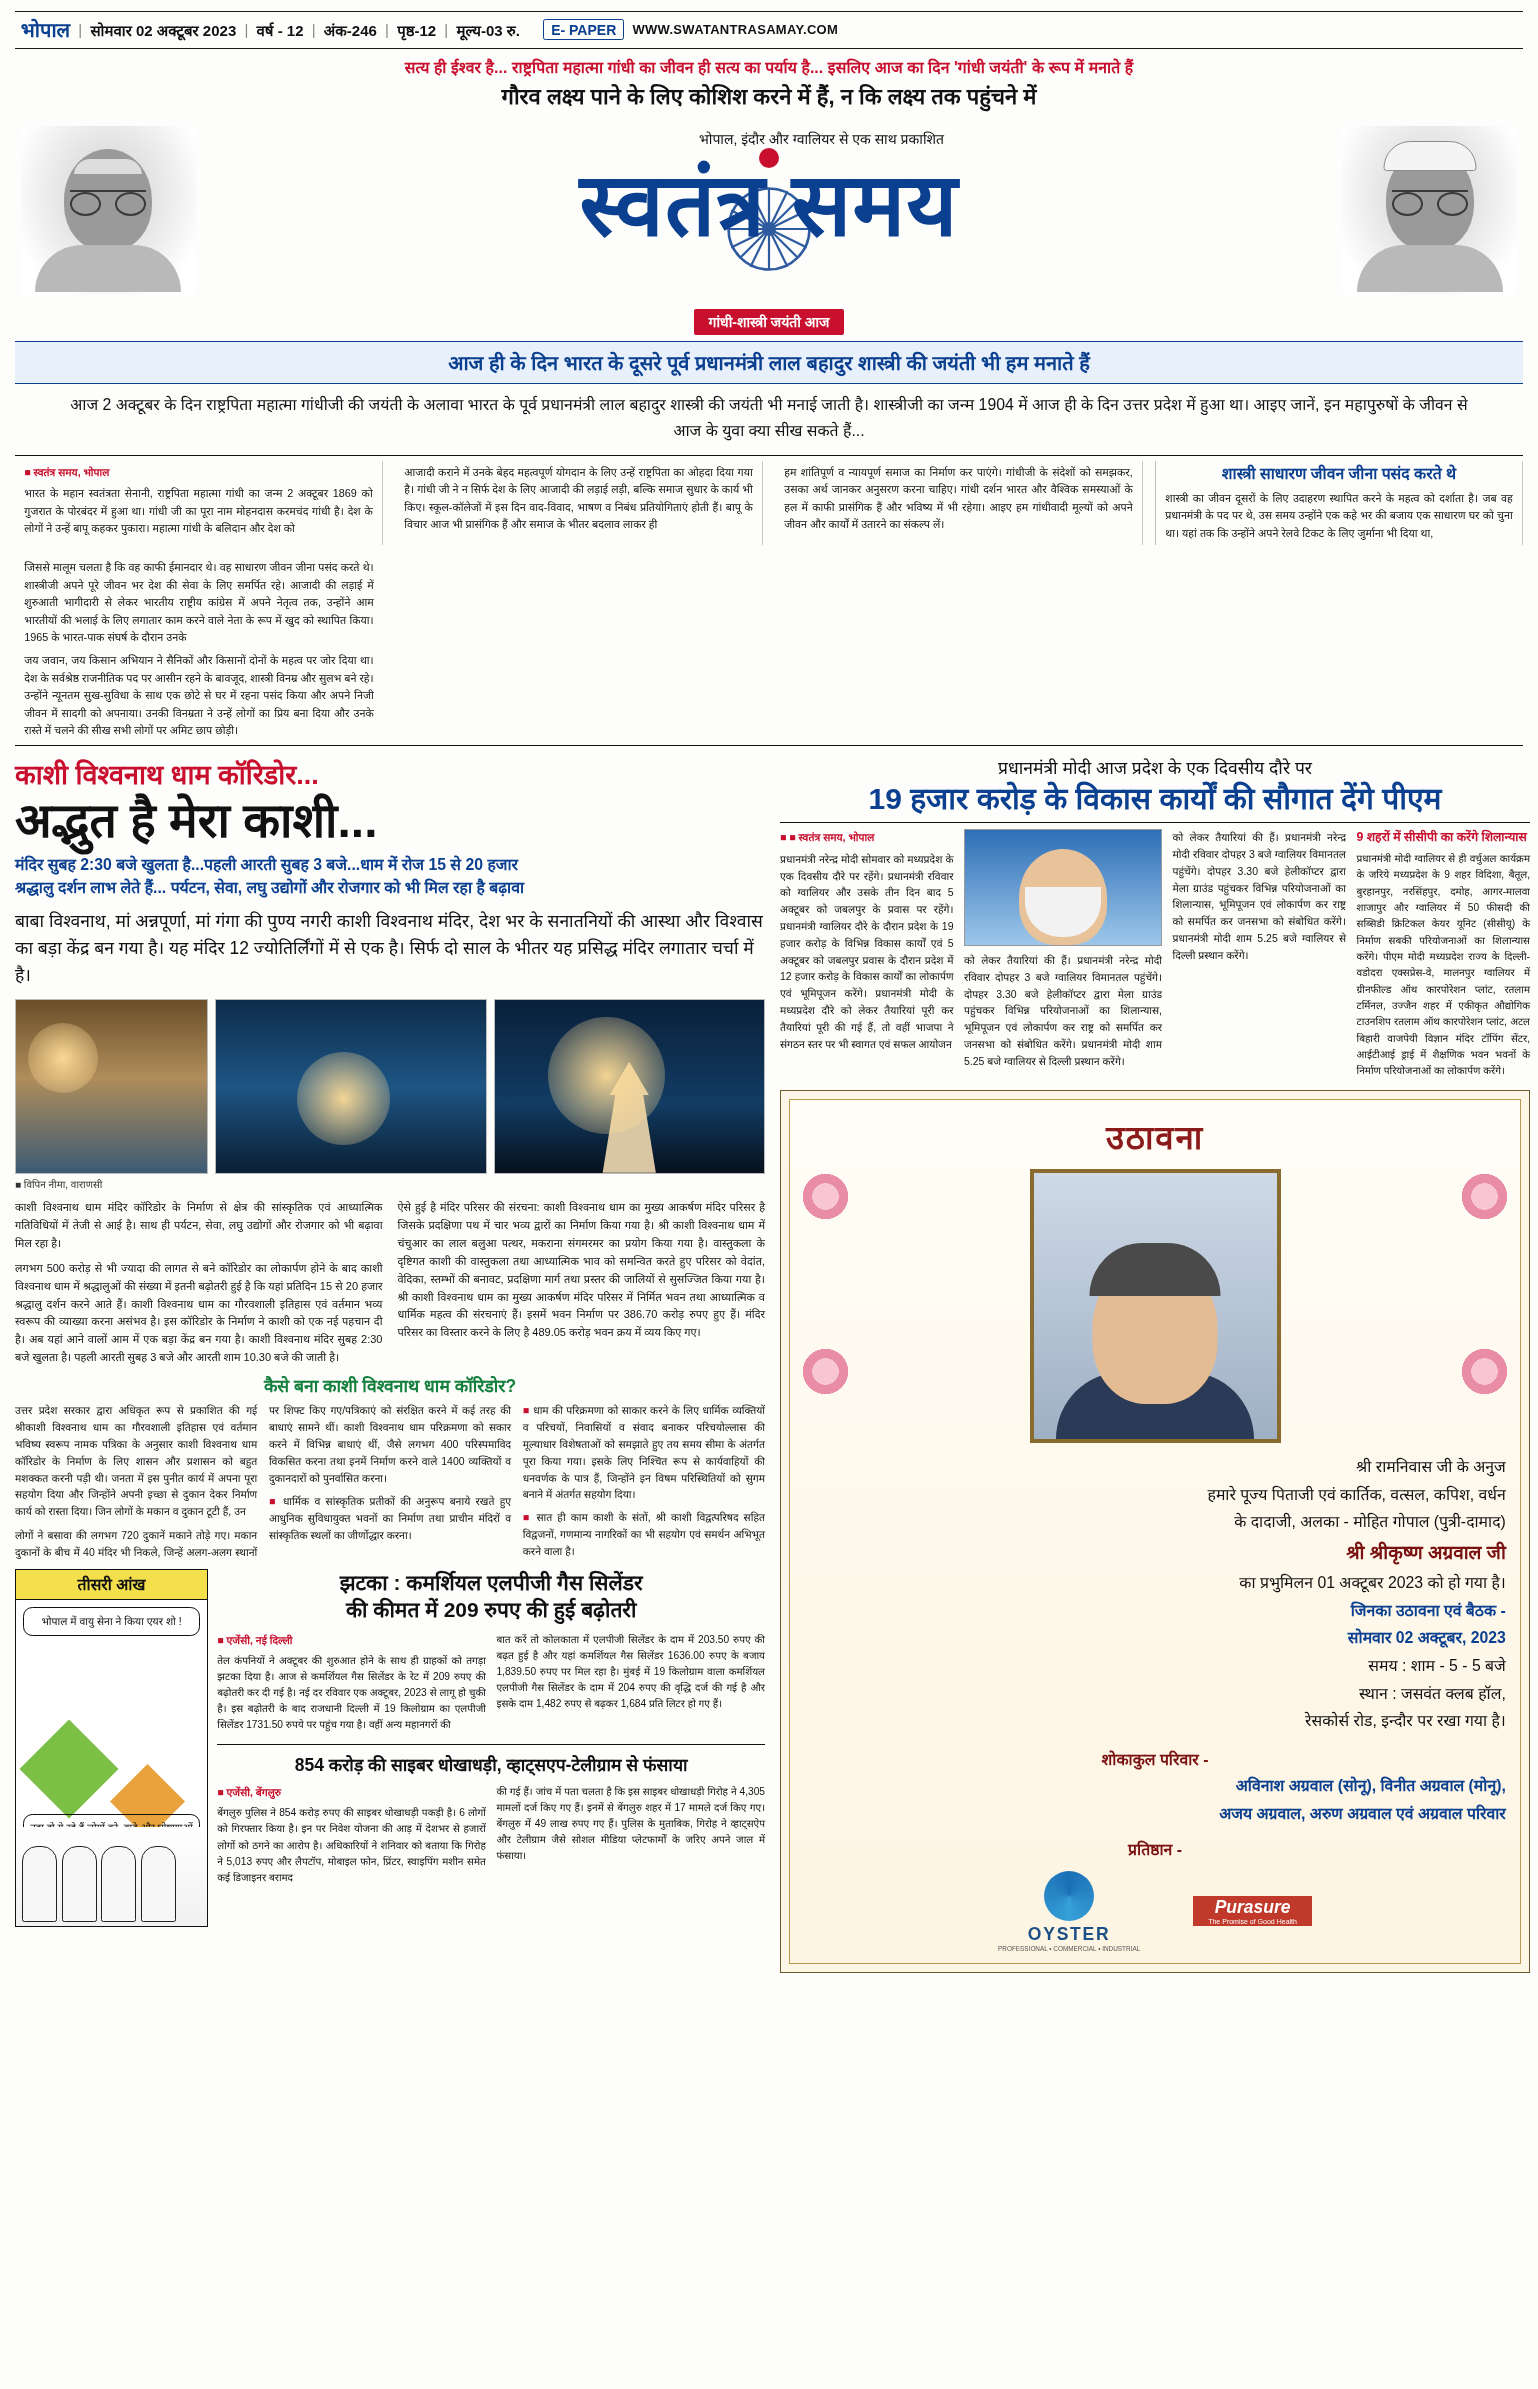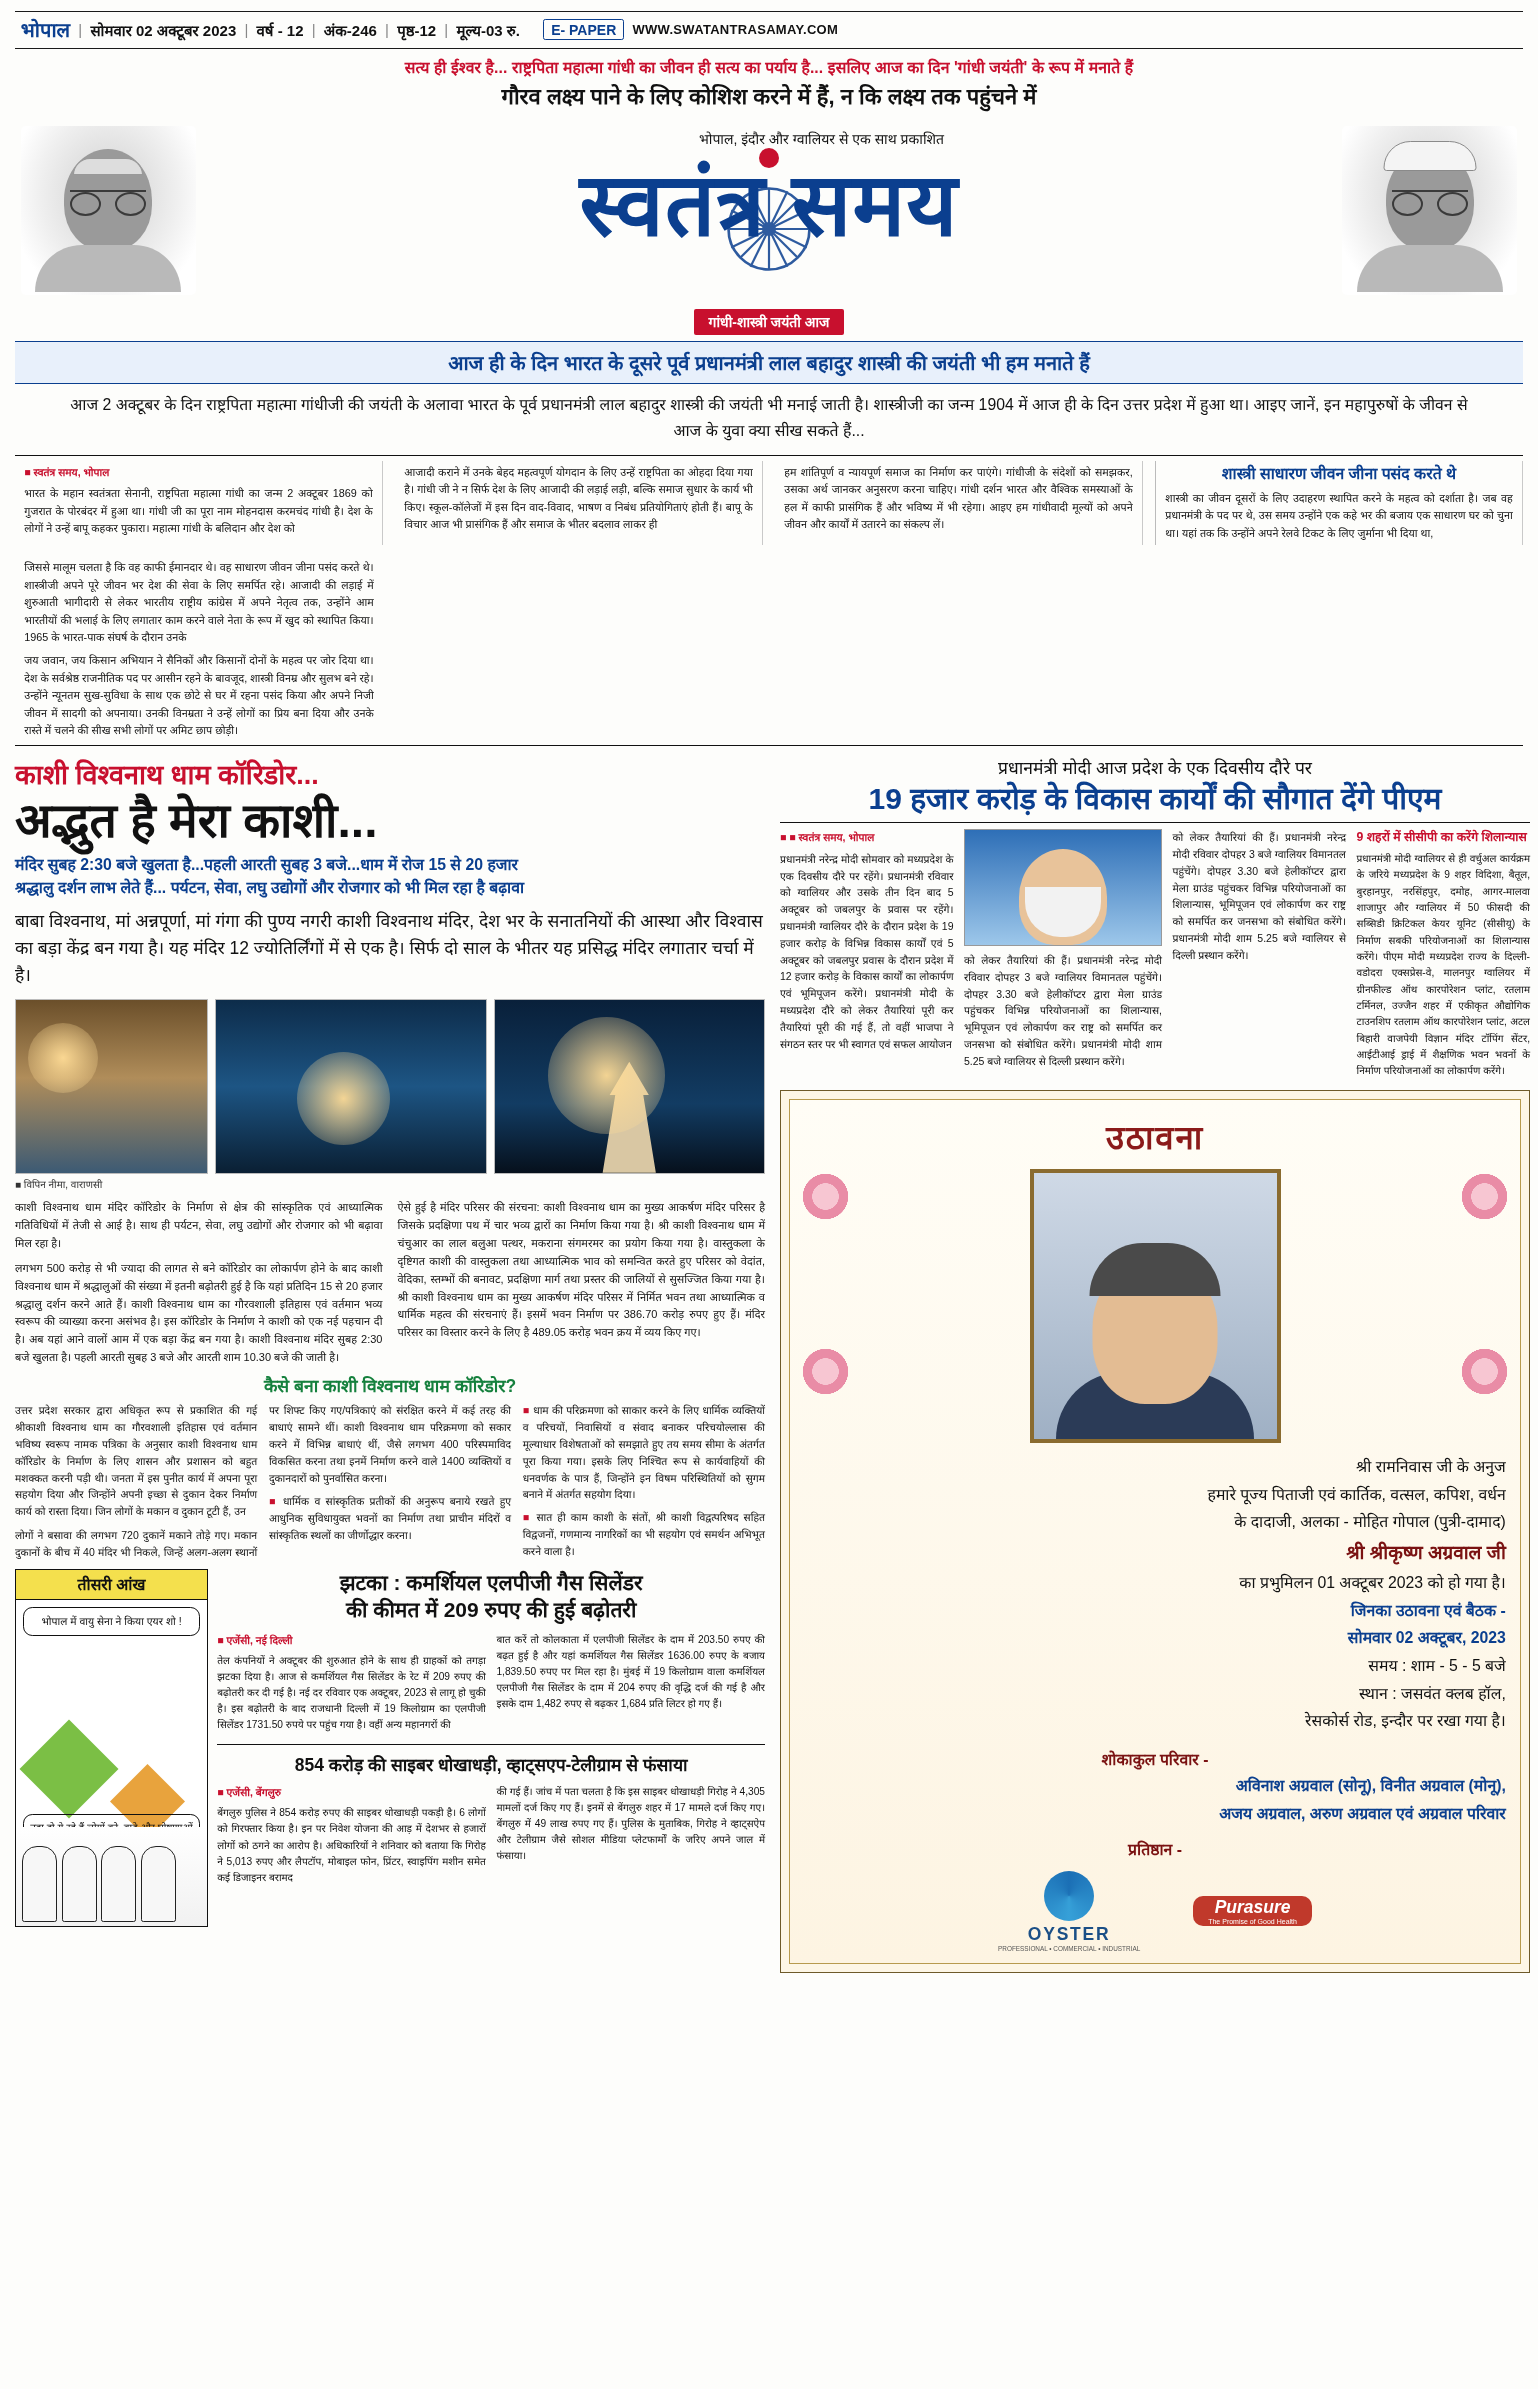--- a/index.html
+++ b/index.html
@@ -152,21 +152,21 @@
   .ad-face { position:absolute; left:50%; transform:translateX(-50%); bottom: 35px; width: 125px; height: 146px; background:#e3bc93; border-radius: 48% 48% 42% 42%; }
   .ad-hair { position:absolute; left:50%; transform:translateX(-50%); bottom: 143px; width: 131px; height: 53px; background:#4a4a4a; border-radius: 64px 64px 0 0; }
   .ad-body { position:absolute; left:50%; transform:translateX(-50%); bottom:0; width: 198px; height: 67px; background:#2b3b57; border-radius: 70px 70px 0 0; }
   .ad-text { text-align:right; font-size: 15.8px; line-height: 1.75; margin-top: 10.5px; color:#111; }
   .ad-text .big { font-size: 19px; font-weight:bold; color:#7a1212; }
   .ad-text .blue { color:#0b3f8f; font-weight:bold; }
   .ad-foot { text-align:center; font-size: 15.8px; font-weight:bold; margin-top: 8.2px; }
   .logos { display:flex; justify-content:center; gap: 53px; align-items:center; margin-top: 10.5px; }
   .logo-oyster { text-align:center; }
   .oy-circle { width: 50px; height:50px; border-radius:50%; background: conic-gradient(#1b6fb5,#36a0d8,#1b6fb5); margin: 0 auto 3.5px; }
-  .logo-pur { background:#c0392b; color:#fff; padding: 1px 15px; border-radius: 10px; text-align:center; }
+  .logo-pur { background:#c0392b; color:#fff; padding: 1px 15px; border-radius: 0; text-align:center; }
   .flower { position:absolute; width: 53px; height:53px; border-radius:50%; background: radial-gradient(circle,#f7c6d2 0 35%, #e98ca6 36% 60%, rgba(233,140,166,0) 61%); }
 
   .small { font-size: 10.2px; line-height:1.58; text-align:justify; }
   .caption { font-size: 10px; color:#333; }
   .two-eq { display:grid; grid-template-columns:1fr 1fr; gap: 10.5px; }
 </style>
 </head>
 <body>
 
 <div class="page">

